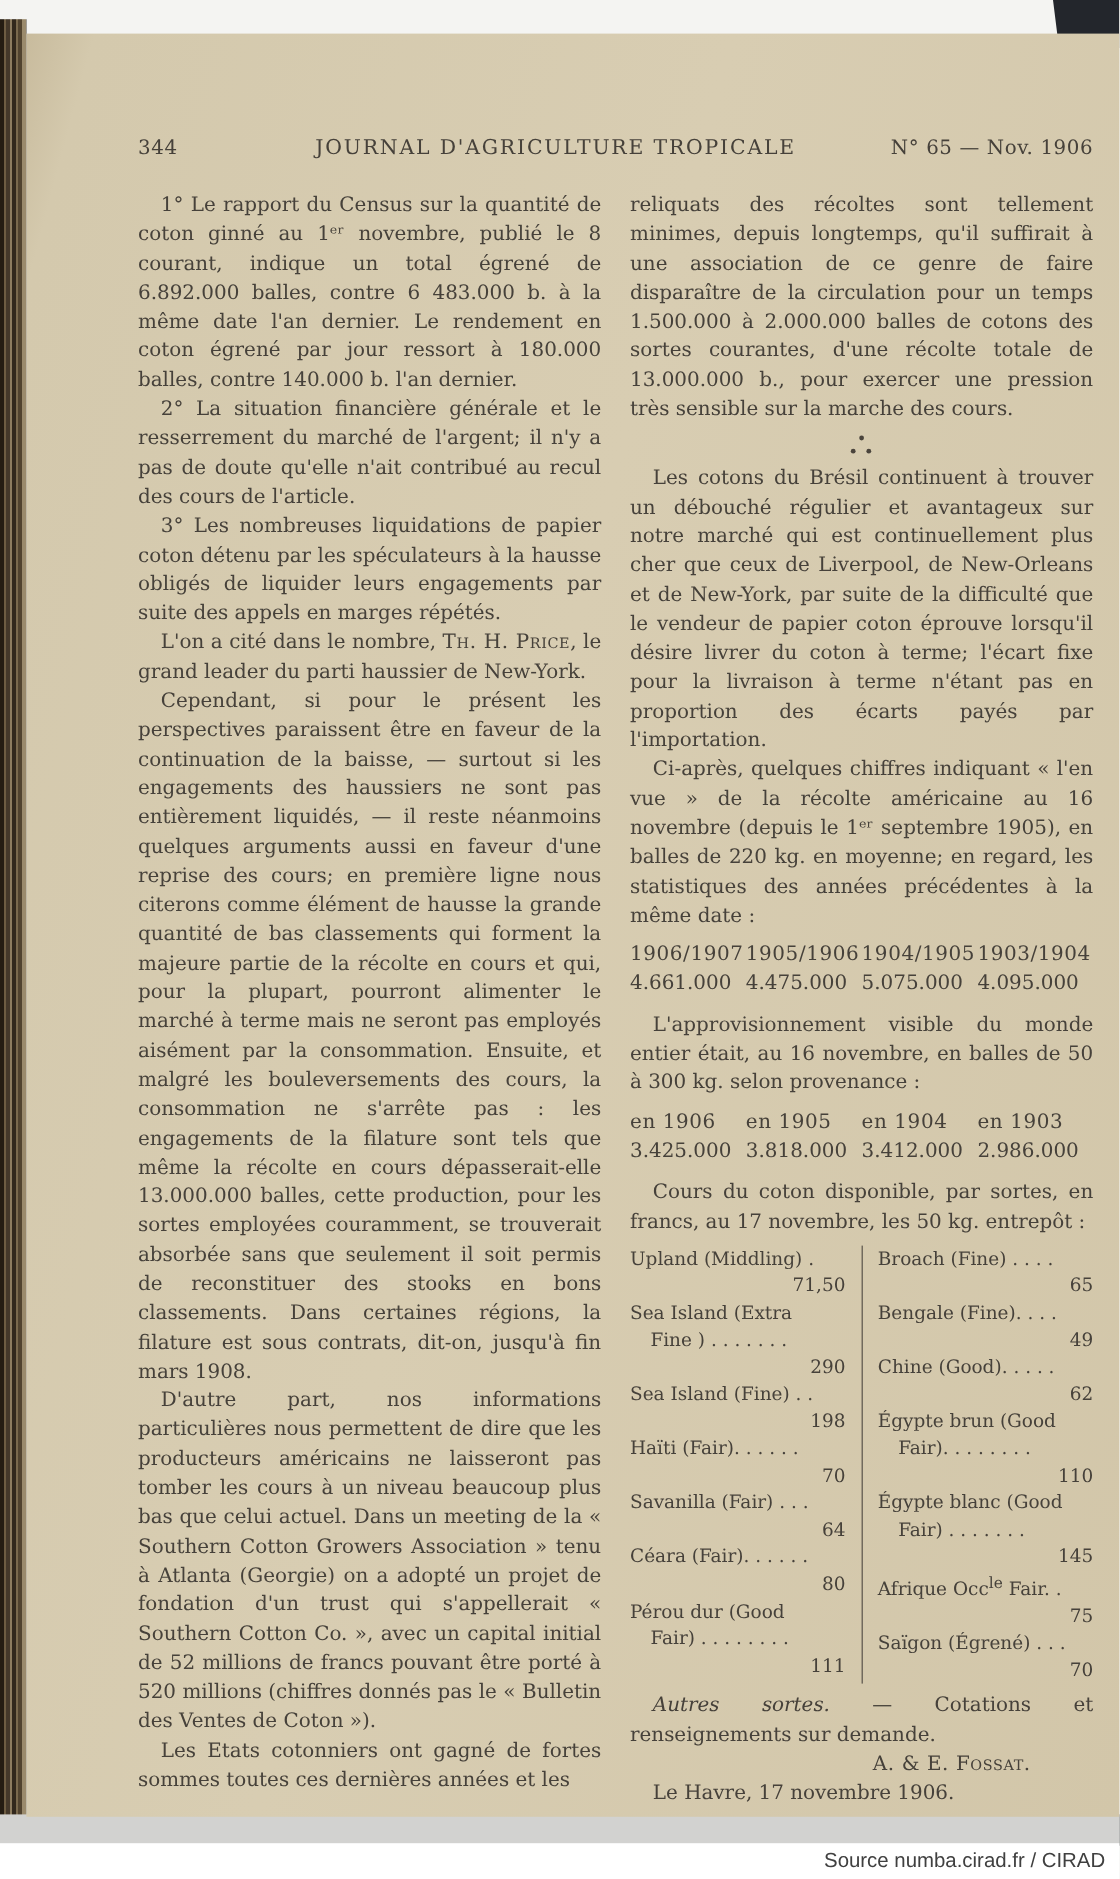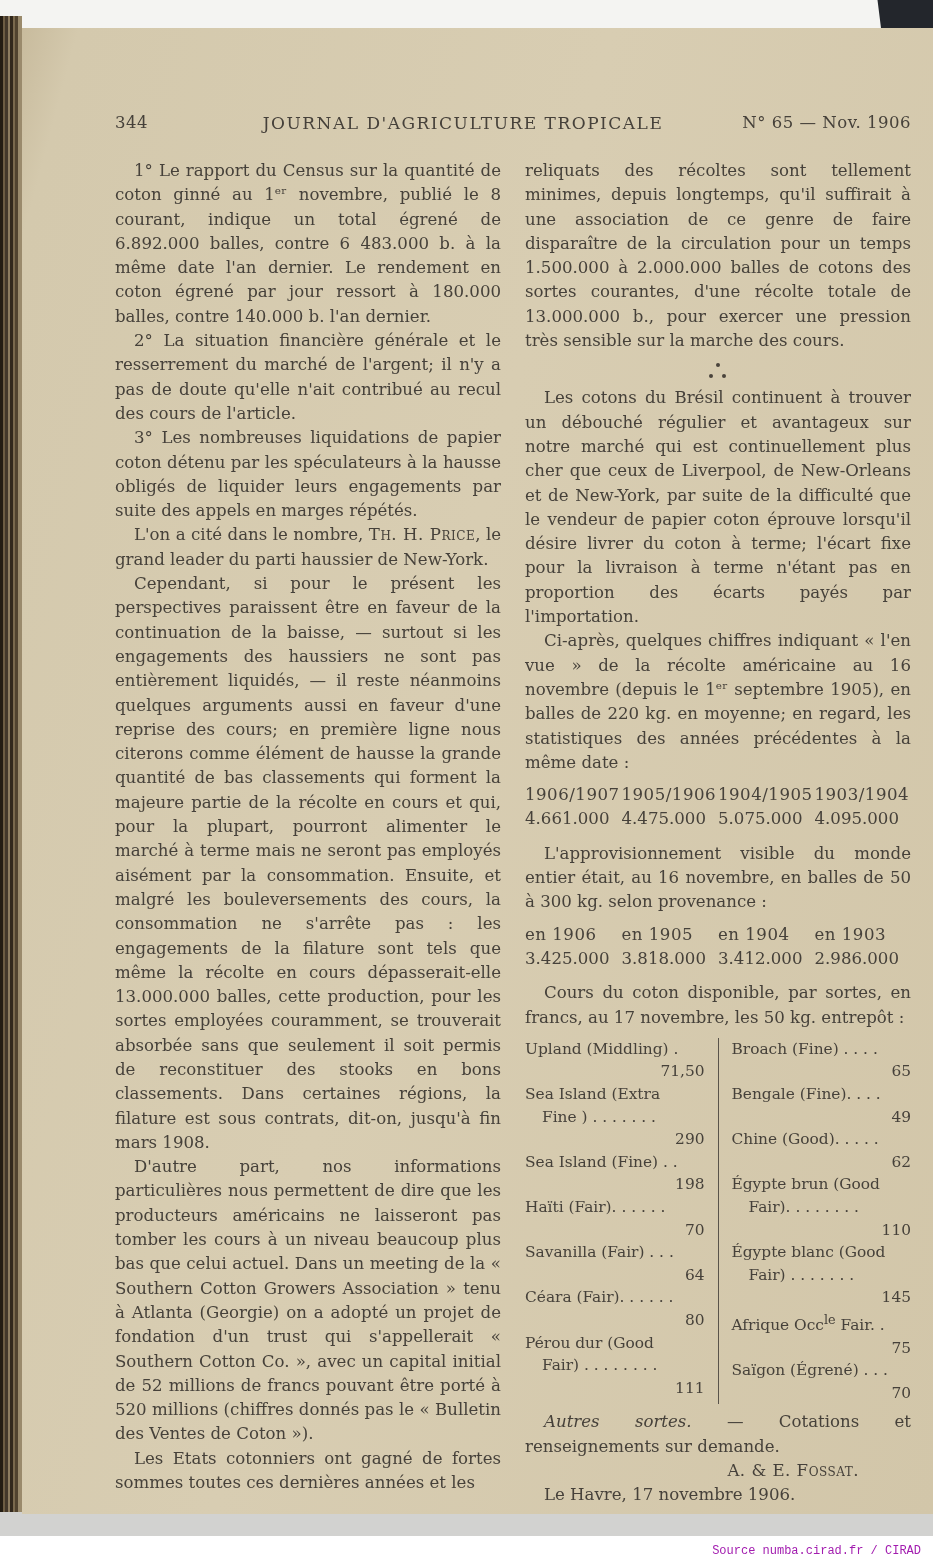--- a/index.html
+++ b/index.html
@@ -1,20 +1,20 @@
 <!DOCTYPE html>
 <html><head>
 <meta charset="utf-8">
 <style>
   html,body{margin:0;padding:0;}
   body{width:933px;height:1566px;position:relative;background:#f4f4f2;font-family:"DejaVu Serif","Liberation Serif",serif;overflow:hidden;}
 
   .scan-bg-strip{position:absolute;left:0;top:1512px;width:933px;height:26px;background:#d2d2d0;}
   .footer-bar{position:absolute;left:0;top:1536px;width:933px;height:30px;background:#ffffff;display:flex;align-items:center;justify-content:flex-end;padding-right:12px;box-sizing:border-box;}
-  .footer-bar span{font-family:Liberation Mono, monospace;font-size:12px;color:#a21caf;}
+  .footer-bar span{font-family:Liberation Sans, sans-serif;font-size:17px;color:#404040;}
 
   .book-spine{position:absolute;left:0;top:16px;width:22px;height:1498px;
     background:repeating-linear-gradient(90deg,#241c12 0 3px,#6d5c42 3px 5px,#44382a 5px 8px,#8d7c5f 8px 10px,#32281c 10px 13px,#7a694d 13px 15px,#51432f 15px 18px,#9a8a6c 18px 22px);}
   .corner-top{position:absolute;left:860px;top:0;width:73px;height:40px;background:#23262c;
     clip-path:polygon(24% 0,100% 0,100% 100%,30% 88%);}
   .corner-bottom{position:absolute;left:888px;top:1512px;width:45px;height:26px;background:#23262c;}
 
   .page{position:absolute;left:22px;top:28px;width:911px;height:1486px;box-sizing:border-box;
     background:linear-gradient(105deg,#c8bb9d 0px,#d4c9ad 55px,#d8cdb2 45%,#d2c6a9 100%);
     color:#46413a;padding:85px 22px 0 93px;}

